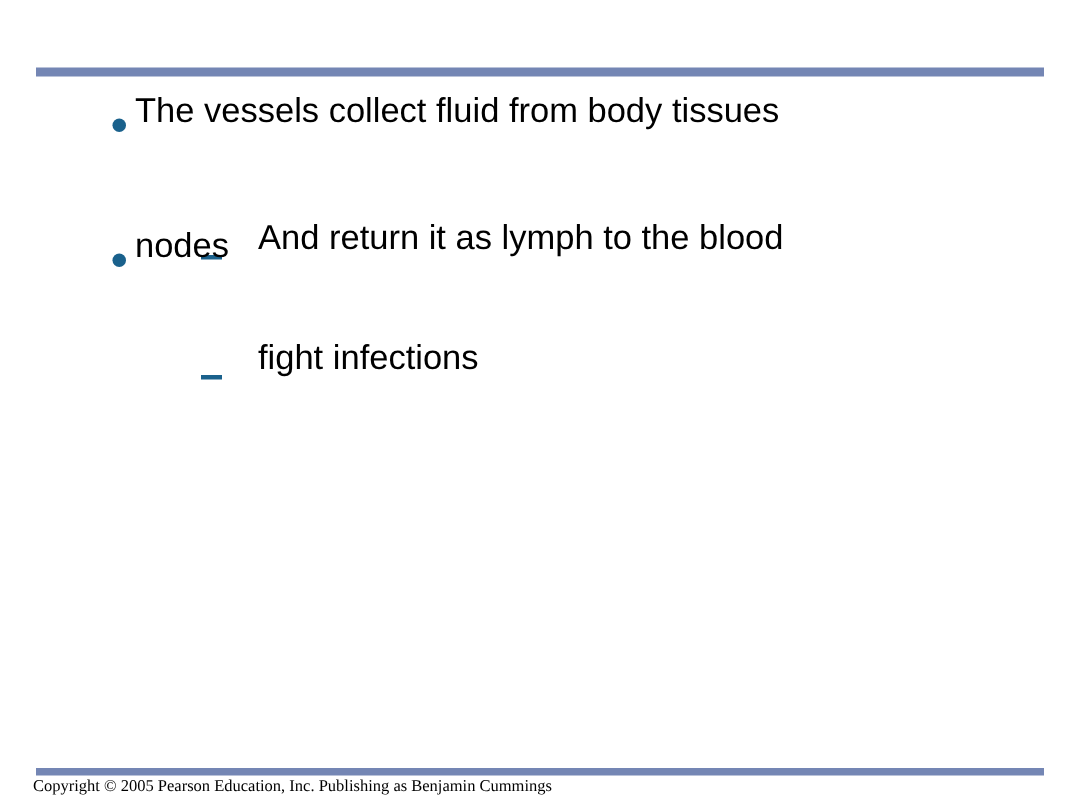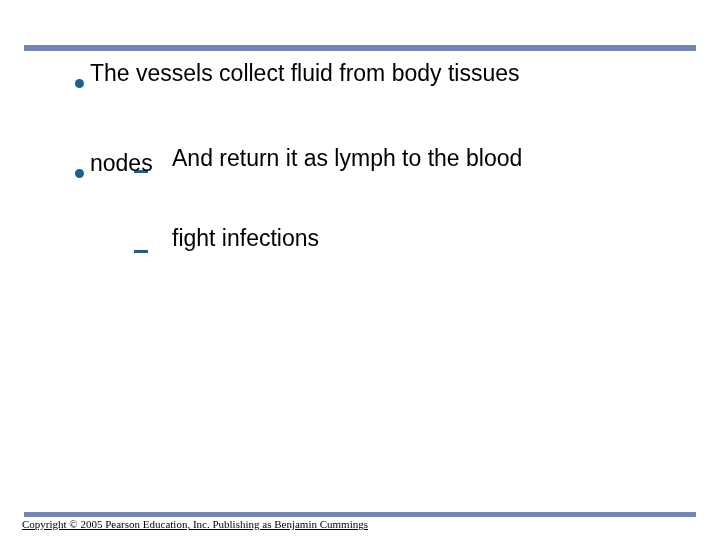--- a/index.html
+++ b/index.html
@@ -67,21 +67,20 @@
   #row4 { top: 223px; }
 
   .copyright {
     position: absolute;
     left: 22px;
     top: 518px;
     font-family: "Liberation Serif", serif;
     font-size: 11px;
     color: var(--text);
     white-space: nowrap;
-    text-decoration: underline;
   }
 </style>
 </head>
 <body>
 
 <div class="accent-bar top"></div>
 
 <div class="row lvl1" id="row1">
   <span class="marker-box">
       <span class="dot"></span>

